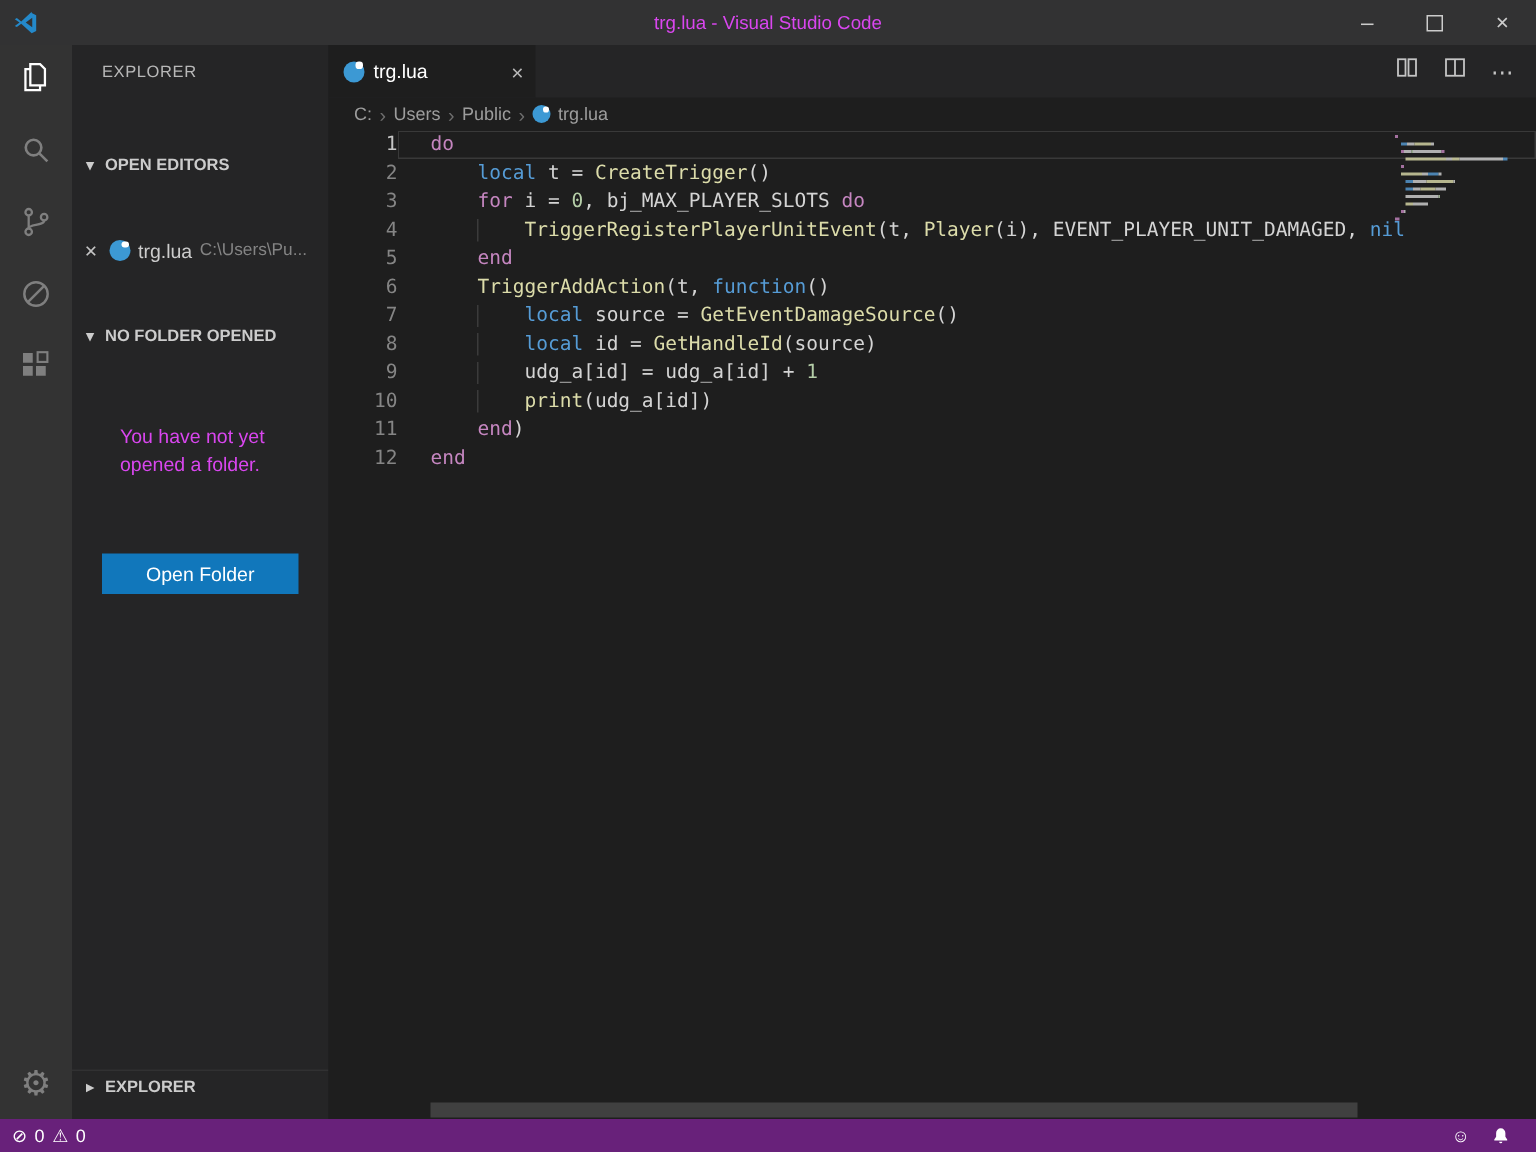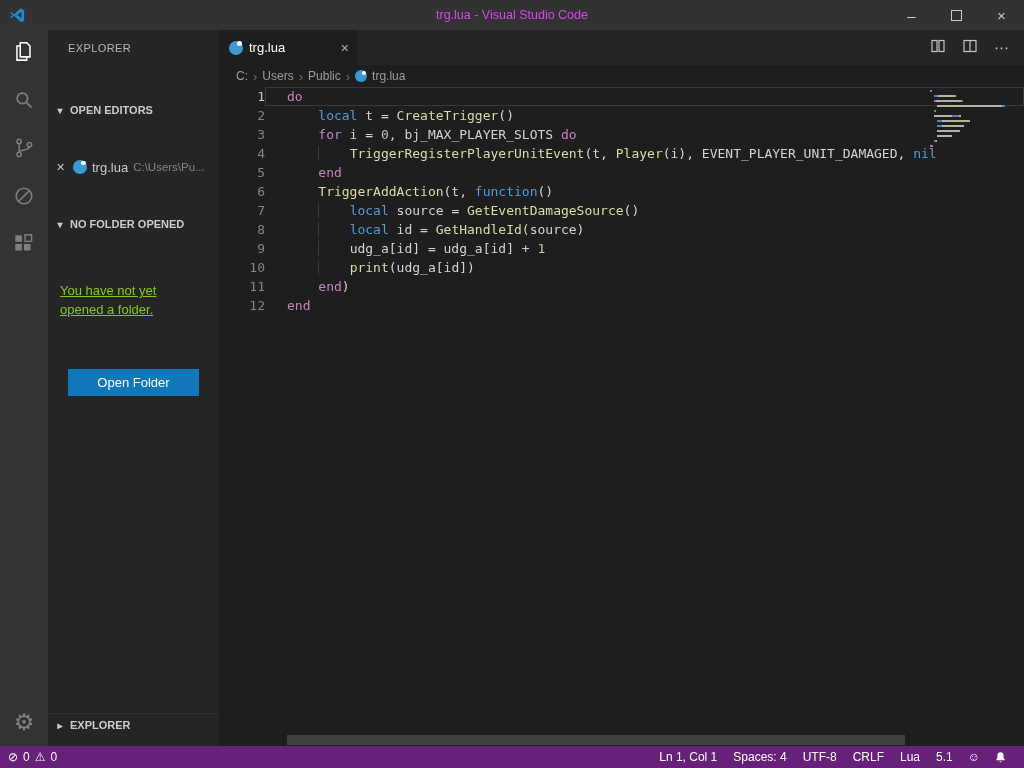--- a/index.html
+++ b/index.html
@@ -30,21 +30,21 @@
 
   
   .sidebar{width:171px;background:#252526;color:#cccccc;display:flex;flex-direction:column;flex:none;font-size:13px;}
   .sidebar-title{padding:12px 0 10px 20px;font-size:11px;color:#b8b8b8;letter-spacing:.4px;}
   .section-header{height:22px;display:flex;align-items:center;font-size:11px;font-weight:bold;color:#cccccc;padding-left:4px;gap:2px;flex:none;}
   .twisty{width:16px;text-align:center;font-size:10px;color:#cccccc;}
   .oe-item{height:22px;display:flex;align-items:center;padding-left:8px;gap:5px;white-space:nowrap;overflow:hidden;}
   .oe-close{color:#c5c5c5;font-size:11px;width:12px;flex:none;}
   .oe-file{color:#cccccc;}
   .oe-path{color:#848484;font-size:11.5px;overflow:hidden;text-overflow:ellipsis;}
-  .nf-msg{padding:12px 20px 4px 12px;line-height:1.45;color:#84cc16;text-decoration:underline;}
+  .nf-msg{padding:12px 20px 4px 32px;line-height:1.45;color:#d946ef;}
   .open-folder{margin:10px 20px;border:none;color:#ffffff;font-size:13px;padding:6px 0;width:calc(100% - 40px);
     font-family:"Liberation Sans",sans-serif;cursor:pointer;text-align:center;}
   .outline-header{margin-top:auto;border-top:1px solid rgba(255,255,255,0.06);height:22px;margin-bottom:10px;}
 
   
   .editor-area{flex:1;display:flex;flex-direction:column;min-width:0;background:#1e1e1e;position:relative;}
   .tabbar{height:35px;background:#252526;display:flex;align-items:stretch;flex:none;}
   .tab{width:120px;background:#1e1e1e;display:flex;align-items:center;gap:6px;padding:0 8px 0 10px;color:#ffffff;font-size:13px;flex:none;}
   .tab-close{margin-left:auto;color:#b8b8b8;font-size:14px;}
   .tab-actions{margin-left:auto;display:flex;align-items:center;gap:16px;padding-right:14px;color:#c5c5c5;}
@@ -351,28 +351,20 @@
   </div>
 
   <div class="statusbar" style="background: rgb(104, 33, 122);">
     <div class="sb-left">
       <span class="sb-ico">⊘</span>
       <span>0</span>
       <span class="sb-ico">⚠</span>
       <span>0</span>
     </div>
     <div class="sb-right">
-      <div class="sb-right">
-          <span class="sb-item">Ln 1, Col 1</span>
-          <span class="sb-item">Spaces: 4</span>
-          <span class="sb-item">UTF-8</span>
-          <span class="sb-item">CRLF</span>
-          <span class="sb-item">Lua</span>
-          <span class="sb-item">5.1</span>
-        </div>
       <span class="sb-glyph">☺</span>
       <span class="sb-glyph">
         <svg viewBox="0 0 16 16" fill="currentColor">
             <path d="M8 1.5a3.8 3.8 0 0 0-3.8 3.8v3.2L2.7 10.6v.9h10.6v-.9L11.8 8.5V5.3A3.8 3.8 0 0 0 8 1.5zM6.7 12.5a1.3 1.3 0 0 0 2.6 0z"></path>
           </svg>
       </span>
     </div>
   </div>
 </div>
 

